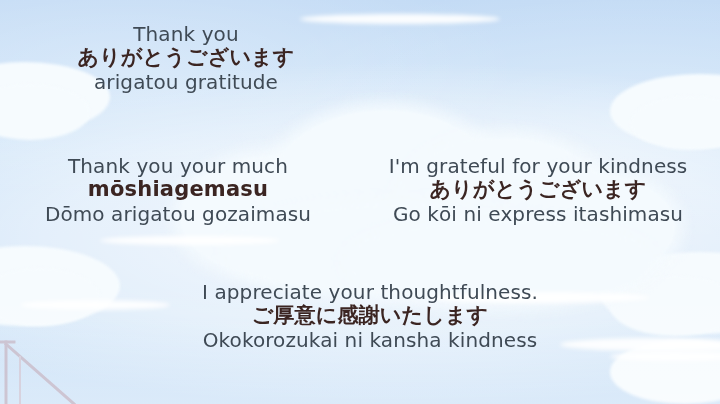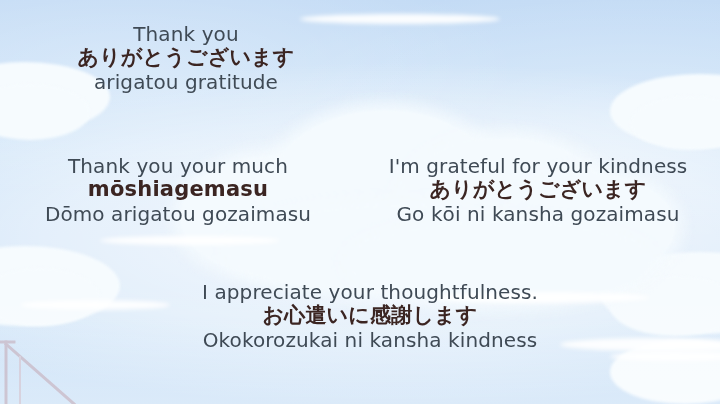--- a/index.html
+++ b/index.html
@@ -208,22 +208,22 @@
 
   <div class="phrase" id="p3">
     <div class="en">Thank you your much</div>
     <div class="ja">mōshiagemasu</div>
     <div class="ro">Dōmo arigatou gozaimasu</div>
   </div>
 
   <div class="phrase" id="p4">
     <div class="en">I'm grateful for your kindness</div>
     <div class="ja">ありがとうございます</div>
-    <div class="ro">Go kōi ni kansha gozaimasu</div>
+    <div class="ro">Go kōi ni express itashimasu</div>
   </div>
 
   <div class="phrase" id="p5">
     <div class="en">I appreciate your thoughtfulness.</div>
-    <div class="ja">お心遣いに感謝します</div>
+    <div class="ja">ご厚意に感謝いたします</div>
     <div class="ro">Okokorozukai ni kansha kindness</div>
   </div>
 
 </div>
 
 </body></html>

